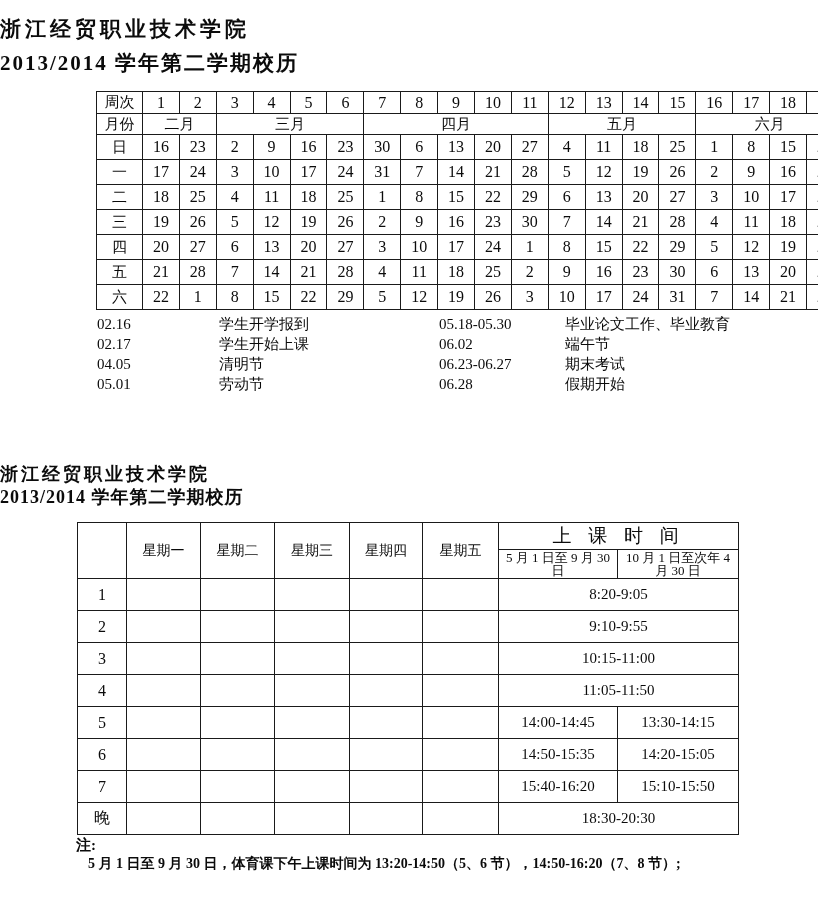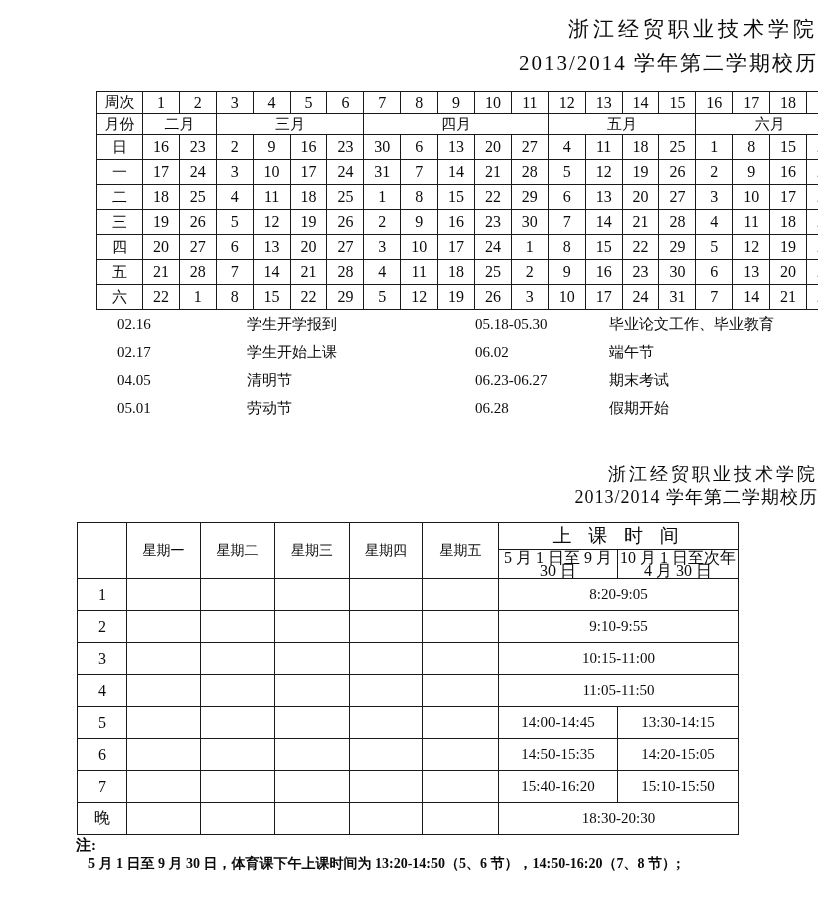--- a/index.html
+++ b/index.html
@@ -1,52 +1,52 @@
 <!DOCTYPE html>
 <html><head>
 <meta charset="utf-8">
 <style>
   html,body{margin:0;padding:0;background:#fff;}
   body{width:818px;height:914px;position:relative;overflow:hidden;
        font-family:"Liberation Serif","DejaVu Serif",serif;color:#0b0b0b;}
   .page{position:absolute;inset:0;background:#fff;}
 
   
-  .title{position:absolute;left:0;width:818px;text-align:right;font-weight:normal;white-space:nowrap;}
+  .title{position:absolute;left:0;width:818px;text-align:left;font-weight:bold;white-space:nowrap;}
   .t1a{top:15px;font-size:21px;letter-spacing:4px;}
   .t1b{top:49px;font-size:21px;letter-spacing:2px;}
   .t2a{top:462px;font-size:18px;letter-spacing:3px;}
   .t2b{top:485px;font-size:18px;letter-spacing:1px;}
 
   
   table{border-collapse:collapse;table-layout:fixed;background:#fff;}
   td{border:1px solid #1a1a1a;text-align:center;vertical-align:middle;padding:0;overflow:hidden;}
 
   
   .cal{position:absolute;left:96px;top:91px;width:748px;}
   .cal tr.rw{height:22px;}
   .cal tr.rm{height:21px;}
   .cal tr.rd{height:25px;}
   .cal td{font-size:16px;}
   .cal td.lbl{font-size:15px;}
 
   
-  .events{position:absolute;left:117px;top:314px;width:642px;
+  .events{position:absolute;left:97px;top:314px;width:642px;
           display:grid;grid-template-columns:122px 220px 126px auto;
-          grid-auto-rows:20px;font-size:15px;line-height:20px;gap:8px;}
+          grid-auto-rows:20px;font-size:15px;line-height:20px;}
   .events div{white-space:nowrap;text-align:left;}
 
   
   .sch{position:absolute;left:77px;top:522px;width:661px;}
   .sch tr.h1{height:26px;}
   .sch tr.h2{height:29px;}
   .sch tr.br{height:32px;}
   .sch td{font-size:14px;}
   .sch td.grp{letter-spacing:6px;font-size:19px;margin-top:34px;}
-  .sch td.sub{font-size:16px;line-height:13px;}
+  .sch td.sub{font-size:13px;line-height:13px;}
   .sch td.rlbl{font-size:16px;}
   .sch td.time{font-weight:normal;font-size:15px;}
 
   
   .note{position:absolute;left:76px;top:836px;font-weight:bold;}
   .note .nlab{font-size:15px;line-height:18px;}
   .note .nline{margin-left:12px;font-size:14px;line-height:20px;white-space:nowrap;text-align:right;}
 </style>
 </head>
 <body>

